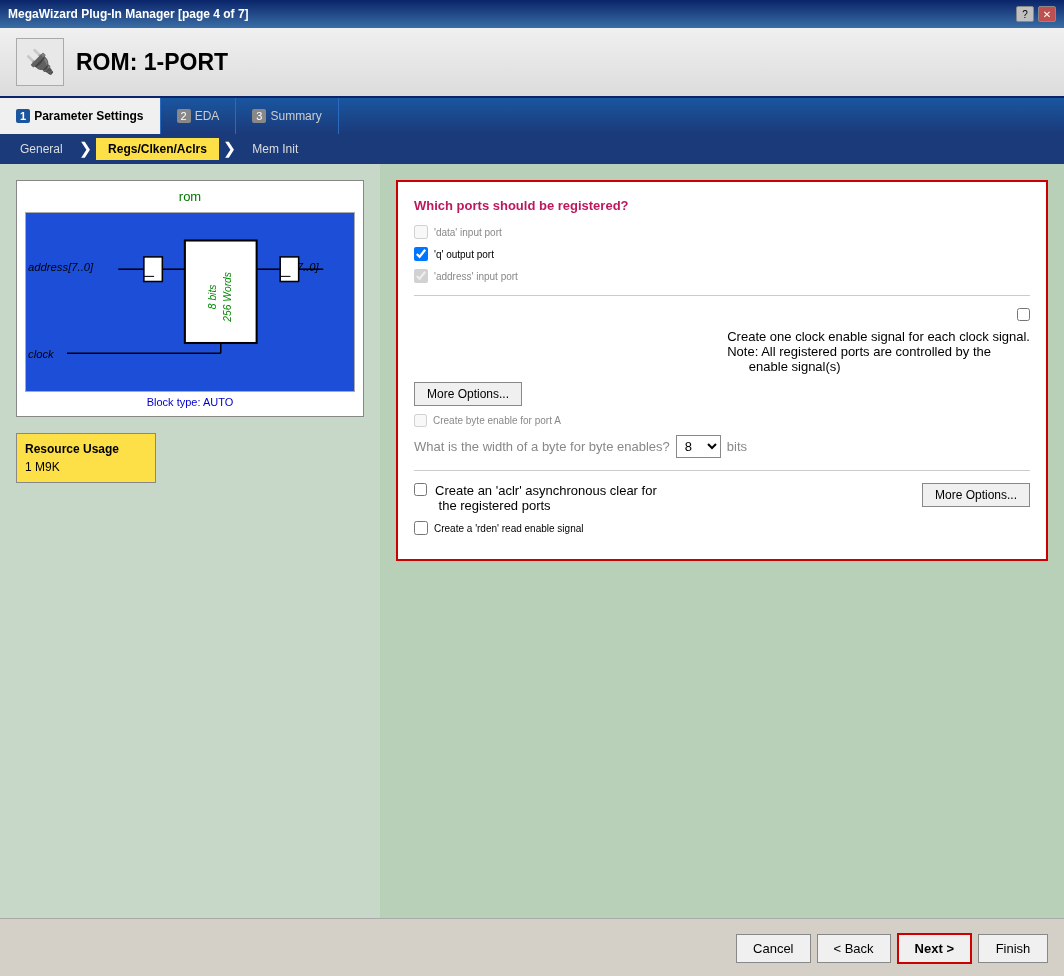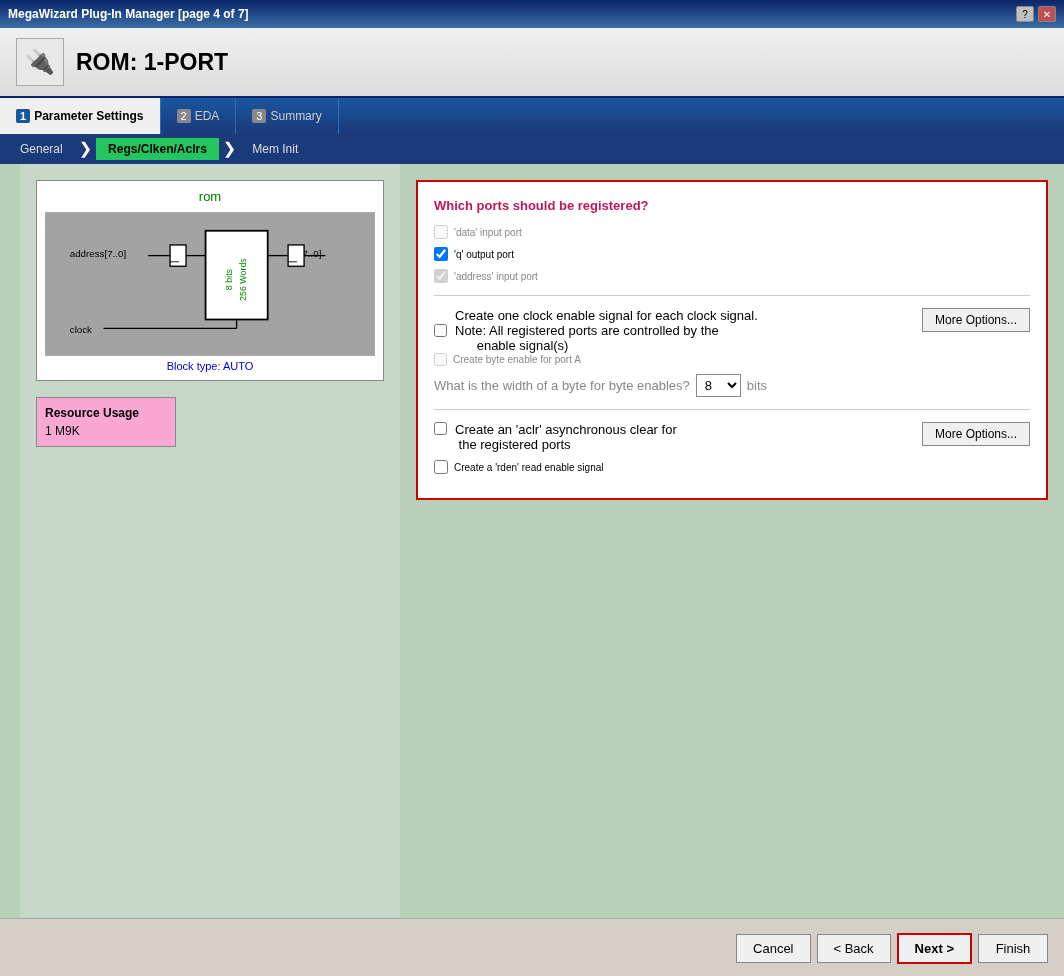--- a/index.html
+++ b/index.html
@@ -132,38 +132,37 @@
     .sub-tab {
       display: flex;
       align-items: center;
       color: #ddd;
       font-size: 12px;
       padding: 4px 12px;
       cursor: pointer;
       position: relative;
     }
     .sub-tab.active {
-      background: #22c55e;
+      background: #fde047;
       color: #000;
       font-weight: bold;
     }
     .sub-tab-arrow {
       color: white;
       font-size: 16px;
       margin: 0 4px;
       line-height: 1;
     }
 
     
     .main-content {
       display: flex;
       flex: 1;
       height: calc(976px - 28px - 68px - 36px - 30px - 60px);
       background: #b8d0b8;
-      padding-left: 20px;
     }
 
     
     .left-panel {
       width: 380px;
       background: #c8d8c8;
       padding: 16px;
       flex-shrink: 0;
     }
 
@@ -176,34 +175,35 @@
       position: relative;
     }
     .diagram-title {
       text-align: center;
       color: #007700;
       font-size: 13px;
       margin-bottom: 8px;
     }
     .diagram-inner {
       position: relative;
-      height: 144px;
+      height: 180px;
       border: 1px solid #aaa;
-      background: #a3a3a3;
+      background: #1d4ed8;
+      font-style: italic;
     }
     .block-type {
       text-align: center;
       color: #0000cc;
       font-size: 11px;
       margin-top: 4px;
     }
 
     
     .resource-box {
-      background: #f9a8d4;
+      background: #fde047;
       border: 1px solid #888;
       padding: 8px;
       font-size: 12px;
       width: 140px;
     }
     .resource-title {
       font-weight: bold;
       margin-bottom: 4px;
     }
 
@@ -247,22 +247,24 @@
     }
 
     .section-divider {
       height: 1px;
       background: #ccc;
       margin: 12px 0;
     }
 
     .clock-enable-section {
       display: flex;
-      align-items: center;
+      align-items: flex-end;
       gap: 8px;
+      margin-bottom: 8px;
+      flex-direction: column;
     }
     .clock-enable-text {
       flex: 1;
       font-size: 13px;
     }
     .more-options-btn {
       padding: 4px 12px;
       background: #f0f0f0;
       border: 1px solid #888;
       cursor: pointer;

